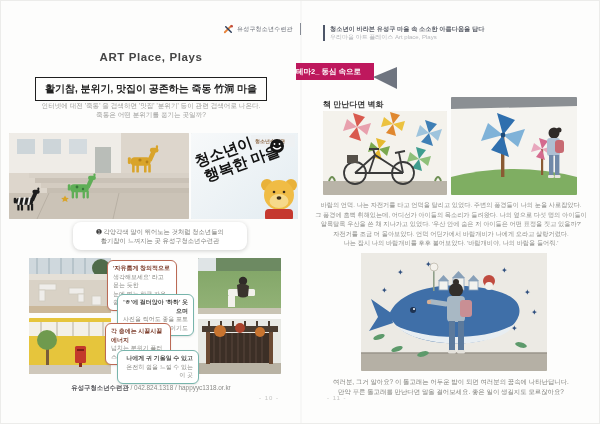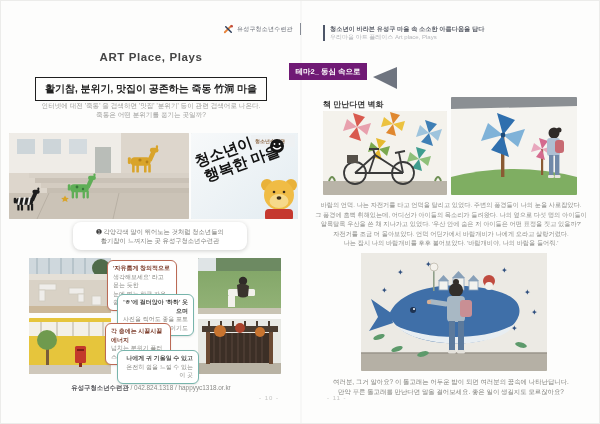--- a/index.html
+++ b/index.html
@@ -36,22 +36,22 @@
   .bubble.cool{border:1px solid #77b5ac;}
   .footer-line{left:0;top:383px;width:300px;text-align:center;
     font-size:6.4px;color:#8b8b88;}
   .footer-line b{color:#55555a;}
   .pagenum{font-size:6px;color:#c4c4c2;letter-spacing:1px;}
   
   .eyebrow{left:322px;top:24px;display:flex;gap:5px;}
   .eyebrow-bar{width:2px;height:16px;background:#4d5668;}
   .eyebrow-l1{font-size:6.2px;font-weight:bold;color:#5a5e68;line-height:8px;}
   .eyebrow-l2{font-size:6px;color:#b4b6ba;line-height:8px;}
-  .ribbon{left:288px;top:62px;width:78px;height:17px;background:#701a75;
-    color:#ffffff;font-size:7.5px;font-weight:bold;line-height:17px;text-align:center;}
+  .ribbon{left:295px;top:62px;width:78px;height:17px;background:#be185d;
+    color:#ffffff;font-size:7.5px;font-weight:bold;line-height:17px;}
   .ribbon-tail{left:372px;top:66px;width:24px;height:22px;background:#6f7580;
     clip-path:polygon(0 45%,100% 0,100% 100%);}
   .section-title{left:322px;top:98px;font-size:8px;font-weight:bold;color:#3b3b3b;}
   .story{left:305px;top:199px;width:290px;text-align:center;
     font-size:6.2px;line-height:9.6px;color:#8e8e8a;}
   .whale-caption{left:305px;top:376px;width:290px;text-align:center;
     font-size:6.4px;line-height:9.5px;color:#7d7d78;}
 </style>
 </head>
 <body>

